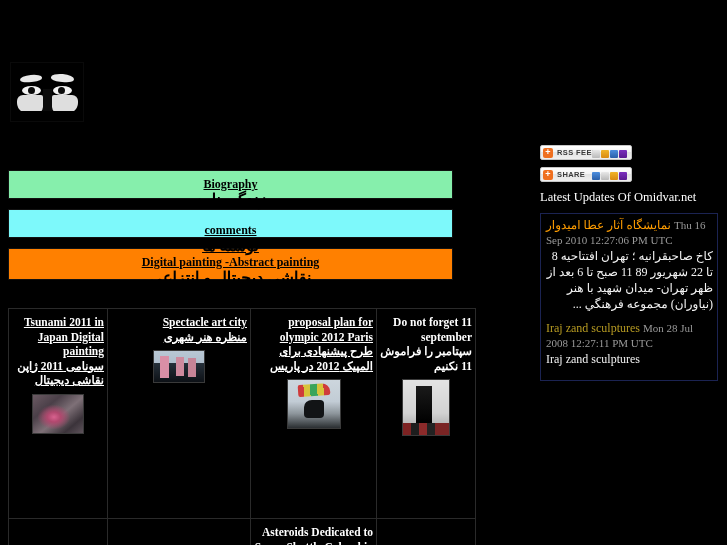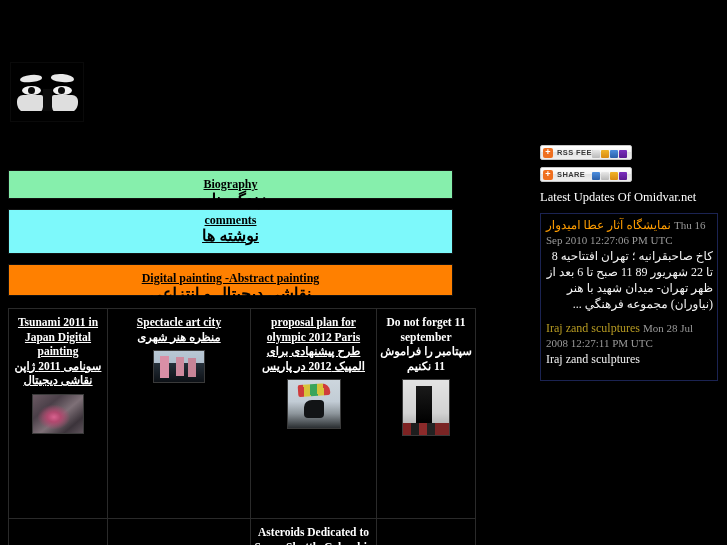--- a/index.html
+++ b/index.html
@@ -97,35 +97,35 @@
     font-weight: bold;
     font-size: 12px;
     line-height: 15px;
   }
   .banner .fa {
     direction: rtl;
     font-size: 16px;
     line-height: 15px;
   }
   .banner-white { background: #86efac; height: 29px; }
-  .banner-cyan  { background: #7df9fb; height: 45px; padding-top: 3px; }
+  .banner-cyan  { background: #7df9fb; height: 29px; padding-top: 13px; }
   .banner-orange{ background: #ff8000; height: 32px; }
 
   
   .grid {
     position: absolute;
     left: 8px; top: 308px;
     width: 445px;
     border-collapse: collapse;
     table-layout: fixed;
   }
   .grid td {
     border: 1px solid #2a2a2a;
     vertical-align: top;
-    text-align: center;
+    text-align: right;
     padding: 6px 3px 6px 3px;
     background: #000;
   }
   .cell-title {
     display: block;
     color: #ffffff;
     font-size: 11.5px;
     line-height: 14.5px;
     font-weight: bold;
     text-decoration: underline;

